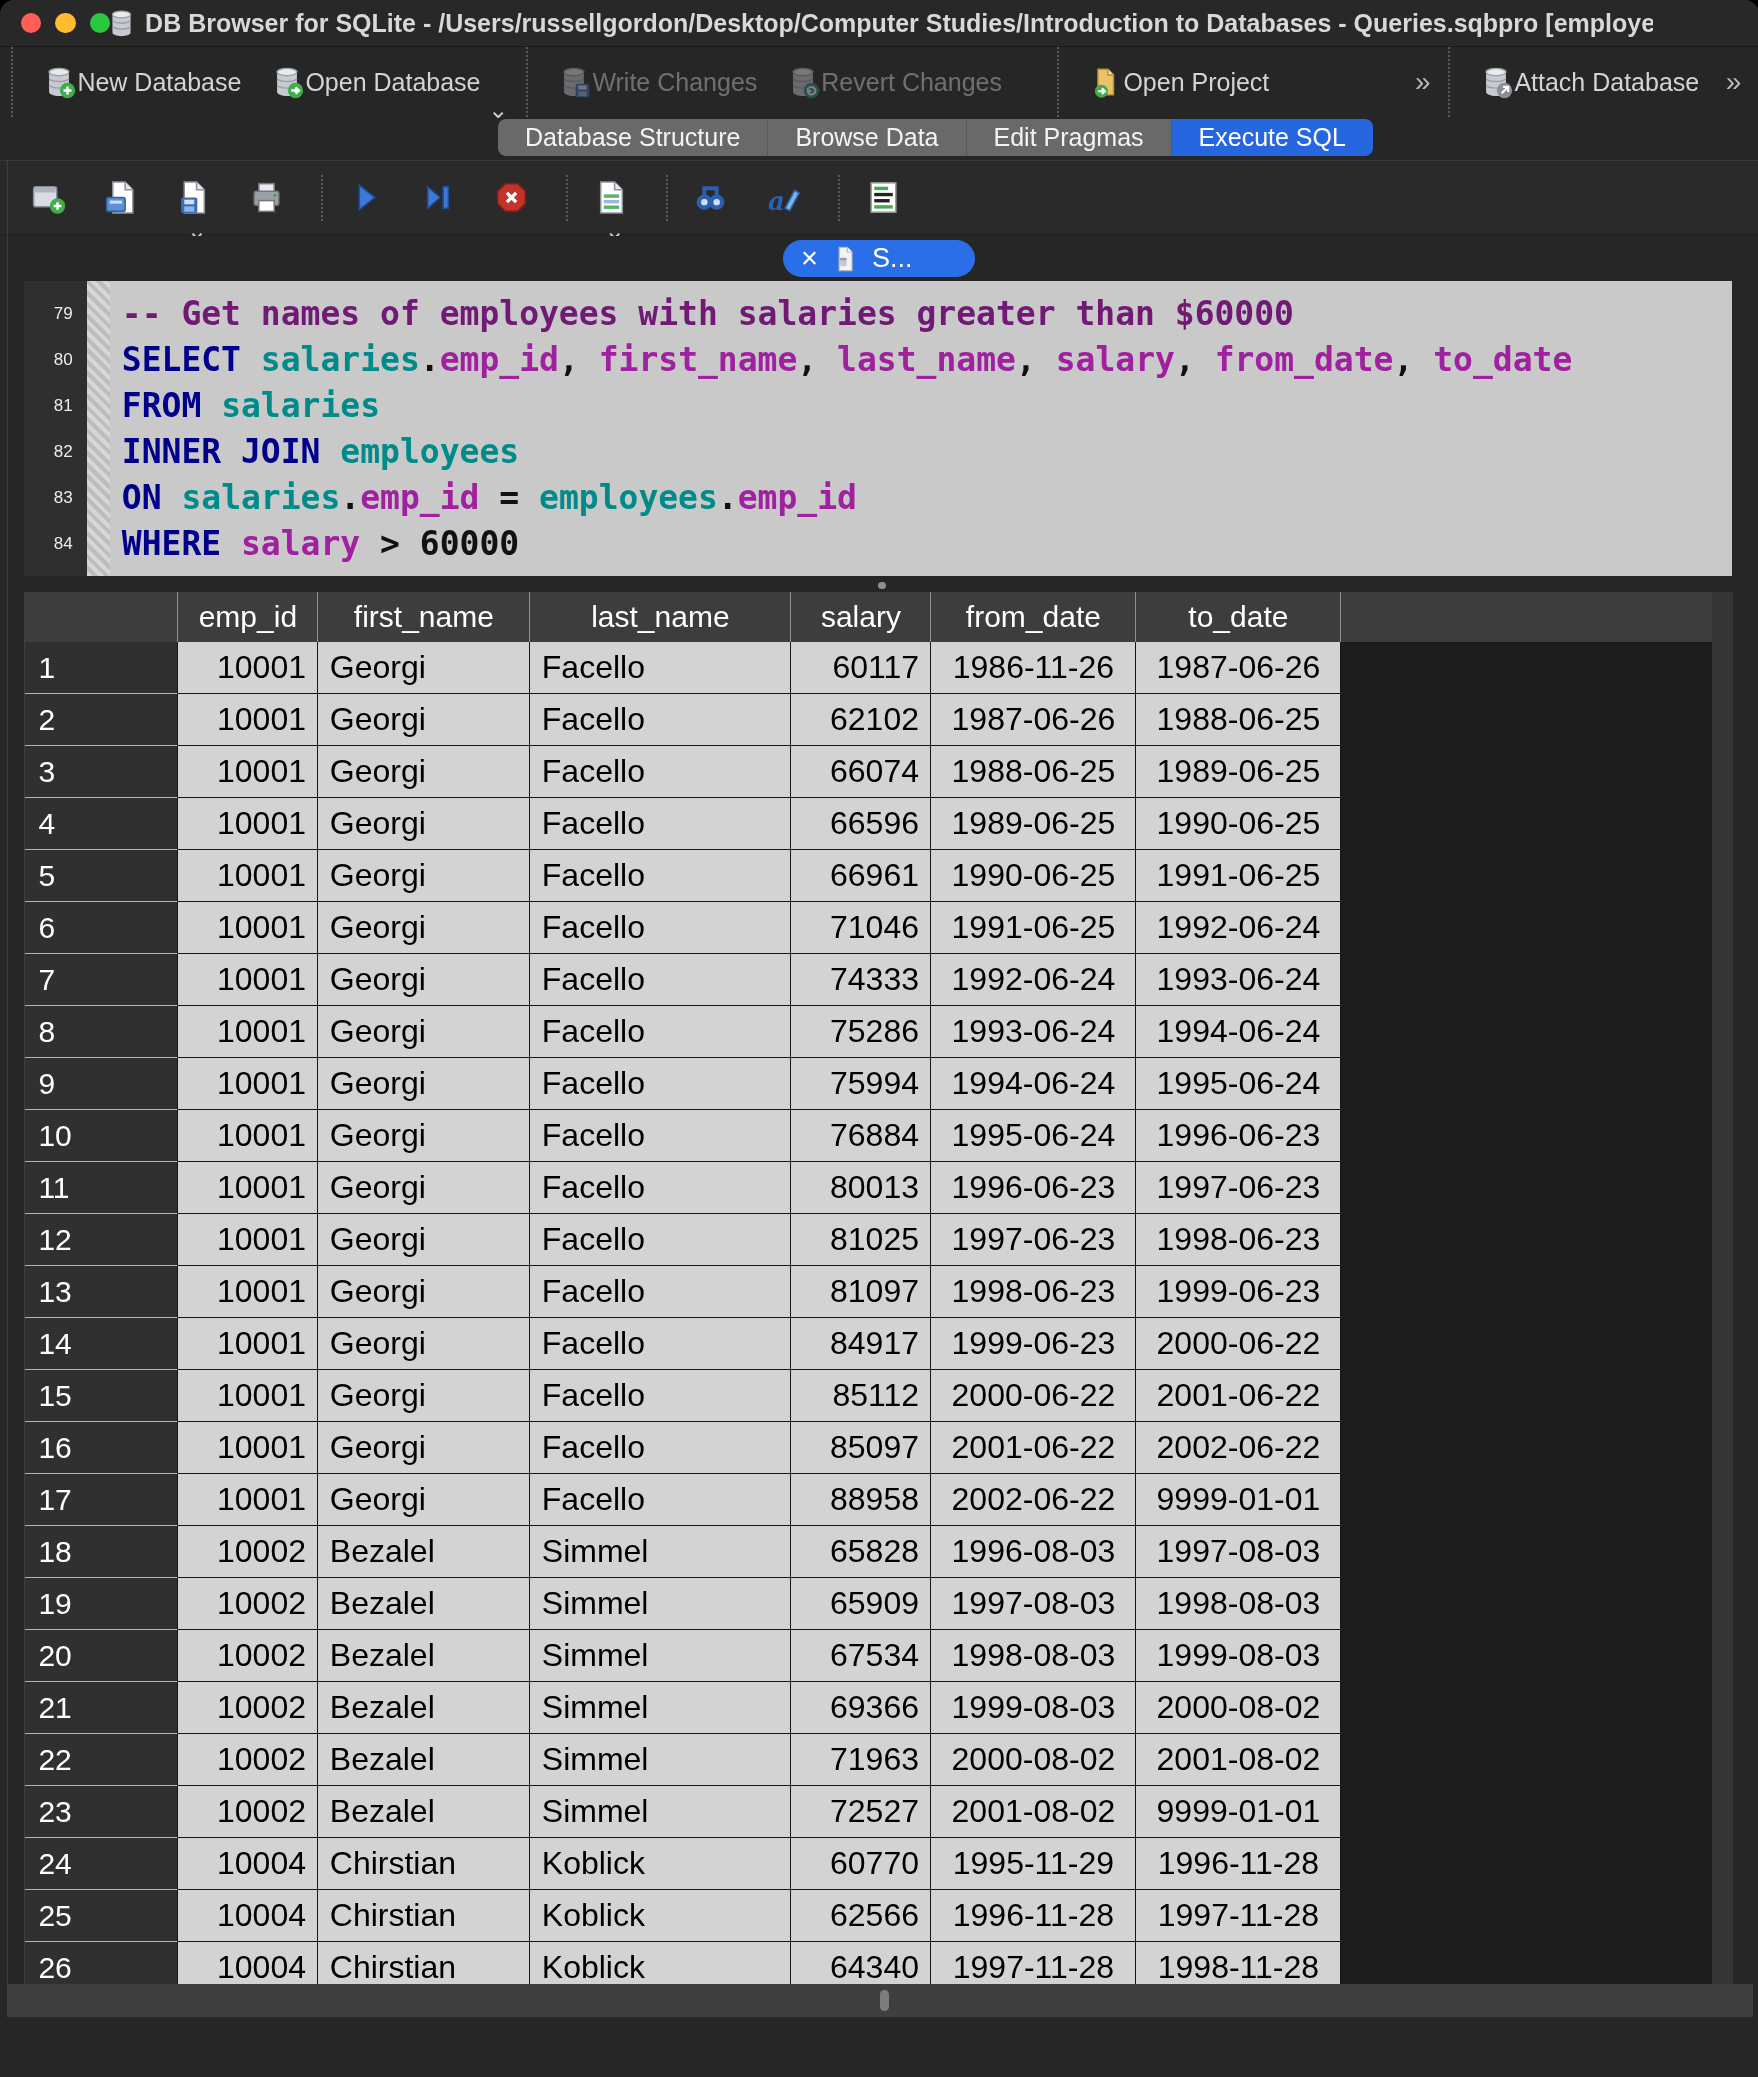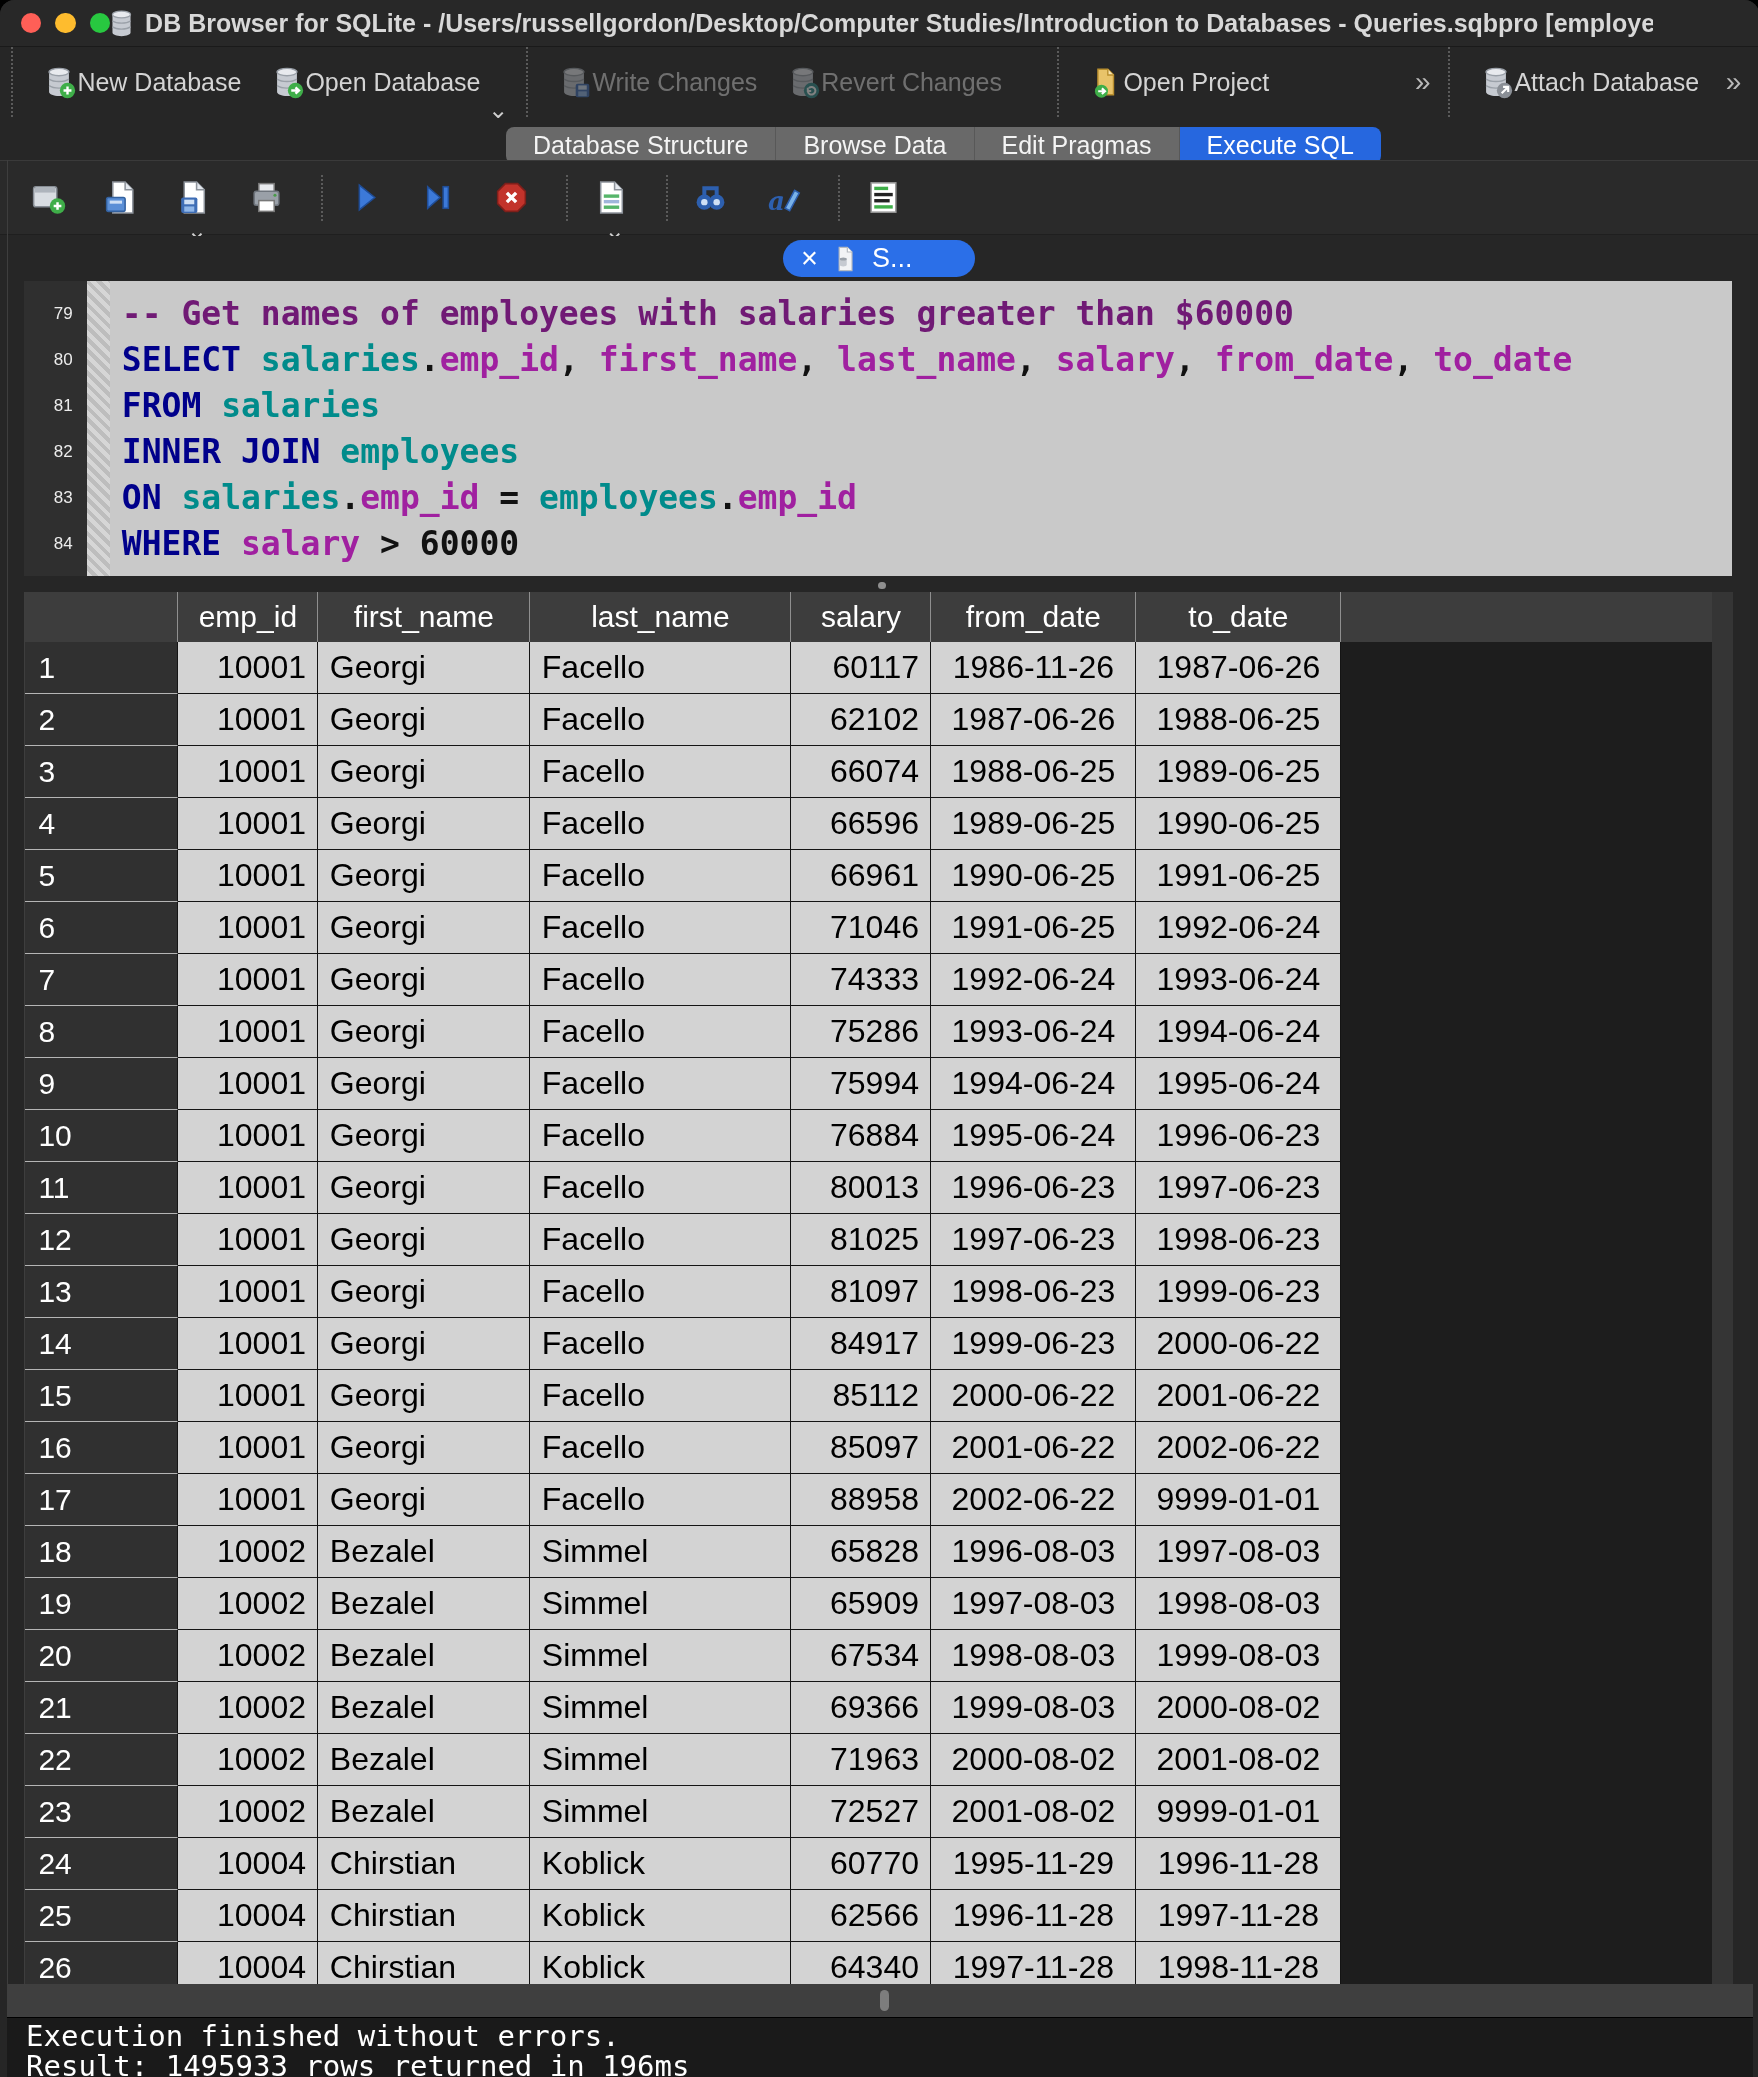--- a/index.html
+++ b/index.html
@@ -25,21 +25,21 @@
   .tb-group.g2{width:391px;}
   .tb-group.g3{flex:1;}
   .tb-btn{display:flex;align-items:center;gap:1px;margin-left:29px;position:relative;color:#d4d4d4;font-size:25px;cursor:default;}
   .tb-btn.disabled{opacity:.42;}
   .tb-btn .tb-icon svg{width:34px;height:34px;display:block;}
   .tb-chevron{position:absolute;bottom:-19.5px;right:-28px;color:#cfcfcf;font-size:24.4px;line-height:16.3px;}
   .tb-overflow{margin-left:auto;margin-right:21px;color:#b9b9b9;font-size:28px;letter-spacing:-3.3px;}
 
   
   .tabsrow{position:absolute;top:117px;left:0;width:1759px;height:42px;}
-  .vtabs{position:absolute;left:498px;top:10px;display:flex;height:37px;border-radius:8.1px;overflow:hidden;margin-left:8px;}
+  .vtabs{position:absolute;left:498px;top:2px;display:flex;height:37px;border-radius:8.1px;overflow:hidden;}
   .vtab{display:flex;align-items:center;padding:0 27px;background:#696969;color:#f4f4f4;font-size:25px;border-right:1.6px solid #585858;}
   .vtab:last-child{border-right:none;}
   .vtab.active{background:#2667df;color:#fff;}
 
   
   .sqltoolbar{position:absolute;top:160px;left:0;width:1759px;height:75px;background:#2a2a2a;border-top:1.6px solid #3a3a3a;border-bottom:1.6px solid #1f1f1f;display:flex;align-items:center;padding-left:29px;box-sizing:border-box;}
   .sqlbtn{position:relative;width:37px;height:37px;margin-right:36px;}
   .sqlbtn svg{width:37px;height:37px;display:block;}
   .sqlbtn .tb-chevron{bottom:-23px;right:4.9px;}
   .vsep{width:0;height:46px;border-left:2.4px dotted #5b5b5b;margin:0 24.4px 0 0;}
@@ -579,20 +579,16 @@
           <div class="td al-center">1998-11-28</div>
         </div>
       </div>
     <div class="vscroll"></div>
   </div>
 
   <div class="split2">
       <span class="pill"></span>
     </div>
 
-  <div class="log">
-    <div>Execution finished without errors.</div>
-    <div>Result: 1495933 rows returned in 196ms</div>
-  </div>
 
   <div class="edgeline-left"></div>
 </div>
 
 
 </body></html>

